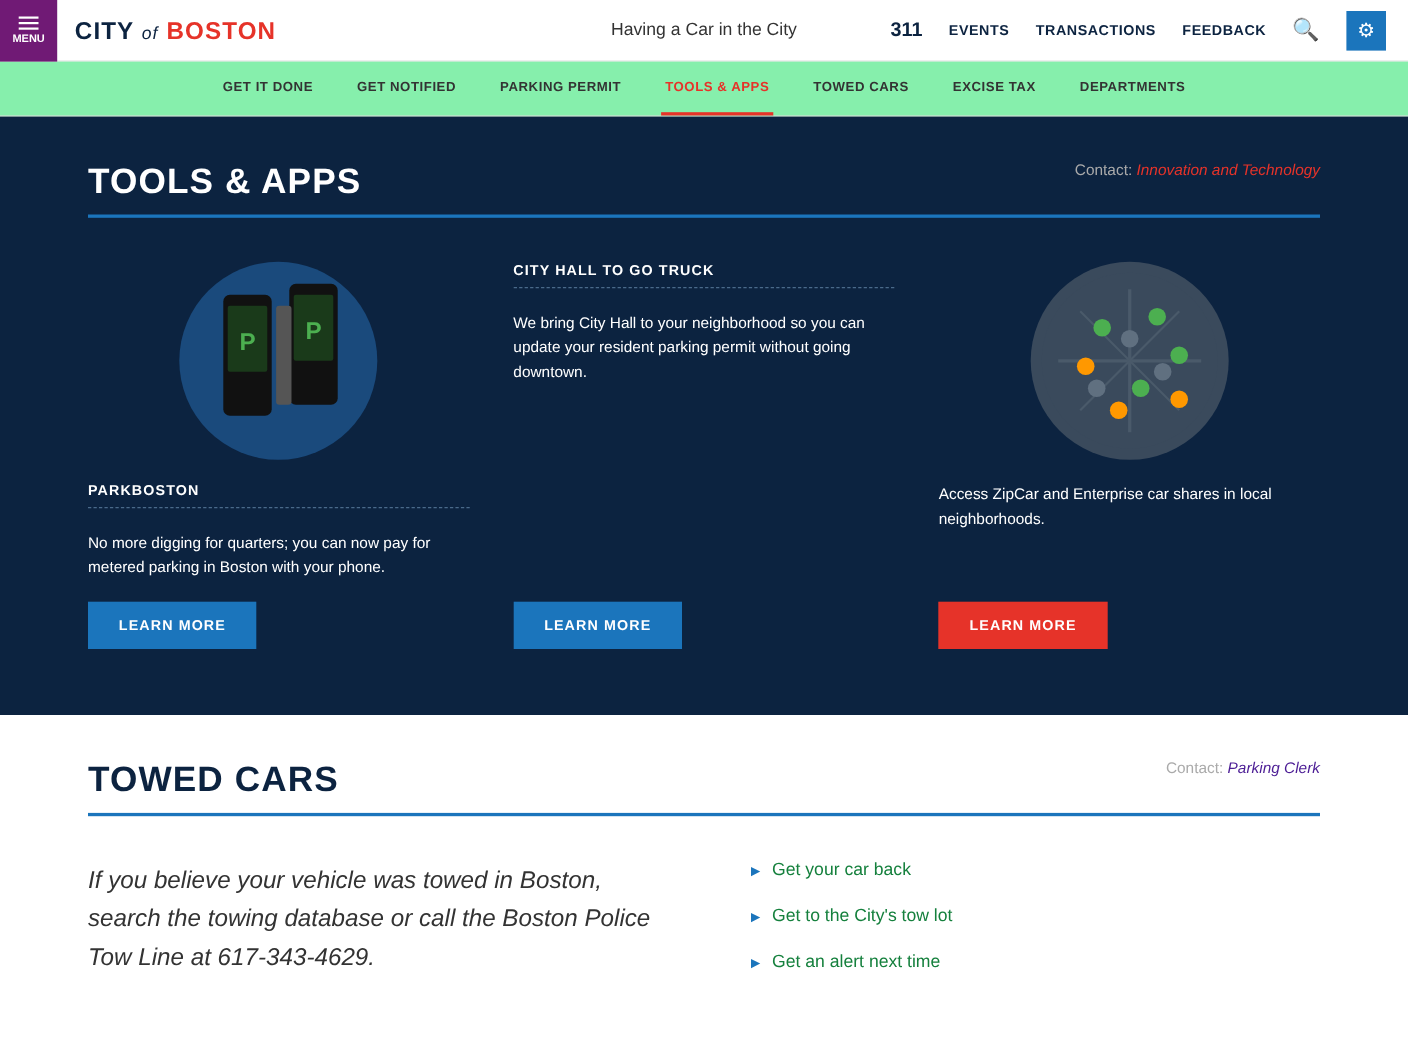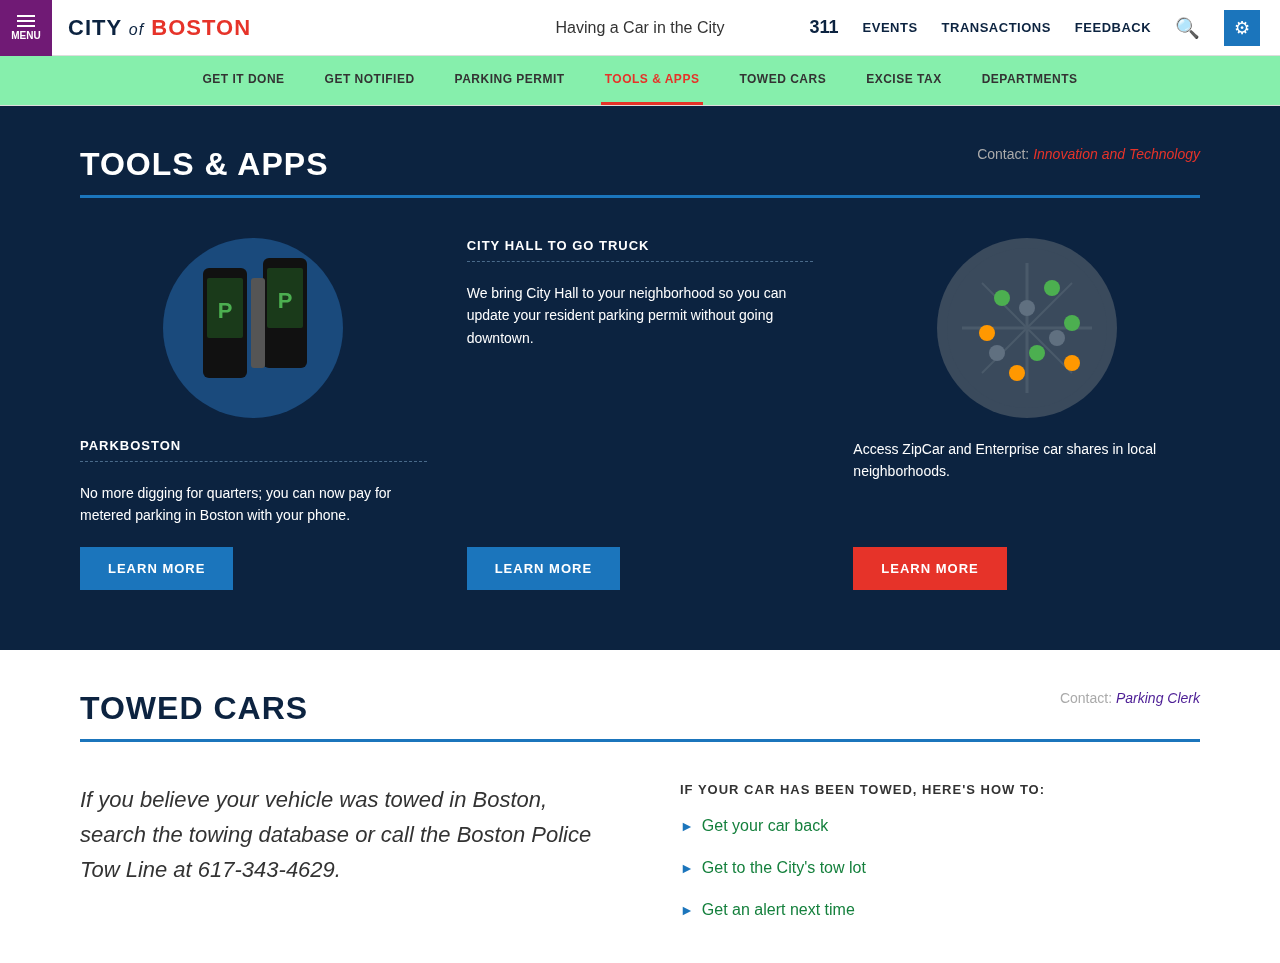--- a/index.html
+++ b/index.html
@@ -373,21 +373,20 @@
   <div class="section-header">
     <h2 class="section-title">TOWED CARS</h2>
     <div class="section-contact">
       <span>Contact:</span>
       <a href="#" style="color:#4c1d95;text-decoration:none;font-style:italic;">Parking Clerk</a>
     </div>
   </div>
   <div class="towed-content">
     <div class="towed-left">If you believe your vehicle was towed in Boston, search the towing database or call the Boston Police Tow Line at 617-343-4629.</div>
     <div class="towed-right">
-      <div class="towed-howto-title">IF YOUR CAR HAS BEEN TOWED, HERE'S HOW TO:</div>
       <div class="towed-link-item">
         <span class="towed-arrow">►</span>
         <a href="#" class="towed-link">Get your car back</a>
       </div>
       <div class="towed-link-item">
         <span class="towed-arrow">►</span>
         <a href="#" class="towed-link">Get to the City's tow lot</a>
       </div>
       <div class="towed-link-item">
         <span class="towed-arrow">►</span>

